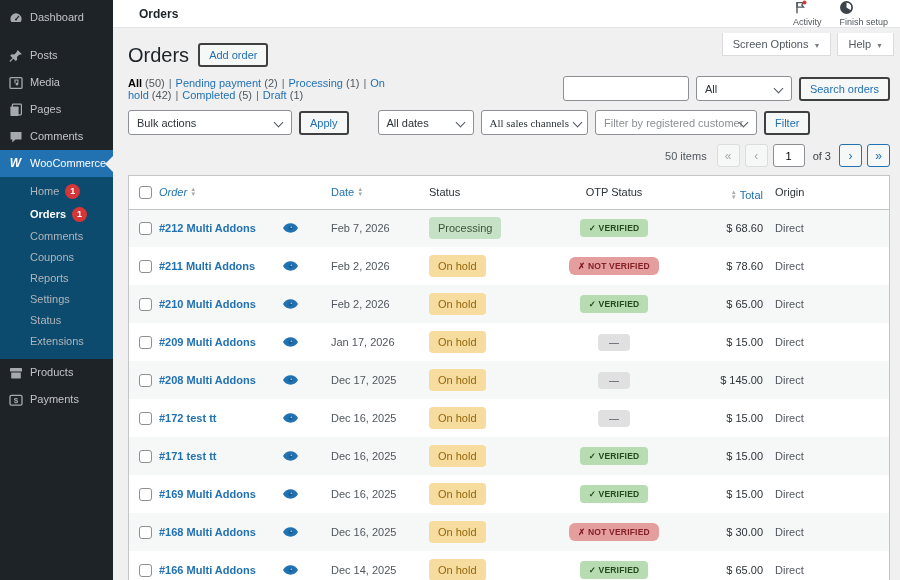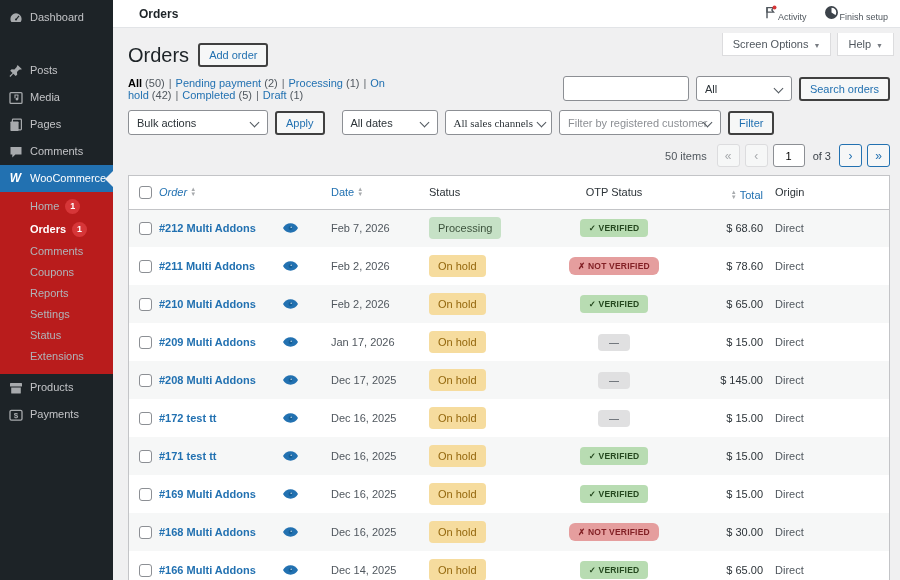--- a/index.html
+++ b/index.html
@@ -16,50 +16,50 @@
     width: 113px; flex: 0 0 113px; background: #1d2327; color: #c3c4c7;
     padding-top: 4px; position: relative;
   }
   .menu-item {
     display: flex; align-items: center; gap: 7px;
     padding: 6px 6px 6px 8px; font-size: 11px; cursor: pointer;
     position: relative; line-height: 13px;
   }
   .menu-item .micon { width: 15px; height: 15px; flex: 0 0 15px; color: #a7aaad;
     display:flex; align-items:center; justify-content:center; }
-  .menu-item.gap-after { margin-bottom: 26px; }
+  .menu-item.gap-after { margin-bottom: 11px; }
   .menu-item.active { background: #2271b1; color: #fff; }
   .menu-item.active .micon { color: #fff; }
   .menu-item.active::after {
     content:""; position:absolute; right:0; top:50%; margin-top:-8px;
     border-top:8px solid transparent; border-bottom:8px solid transparent;
     border-right:8px solid #f0f0f1;
   }
-  .submenu { background: #b91c1c; padding: 3px 0 7px; }
+  .submenu { background: #0c4a6e; padding: 3px 0 7px; }
   .submenu-item {
     padding: 4px 6px 4px 30px; color: #b0b5ba; cursor: pointer;
     display:flex; align-items:center; line-height: 13px;
   }
   .submenu-item.current { color:#fff; font-weight: bold; }
   .wp-badge {
     display:inline-block; background:#d63638; color:#fff; border-radius:50%;
     min-width:15px; height:15px; line-height:15px; text-align:center;
     font-size:9px; margin-left:6px; font-weight:600; padding:0 2px;
   }
   .woo-w { font-weight: bold; font-style: italic; font-size: 12px; }
   
   #content { flex: 1; position: relative; display:flex; flex-direction:column; }
   .topbar {
     height: 28px; background: #fff; border-bottom: 1px solid #e2e4e7;
     display: flex; align-items: center; justify-content: space-between;
     padding: 0 14px 0 26px; flex: 0 0 28px;
   }
   .topbar-title { font-weight: bold; font-size: 12px; color: #1d2327; }
   .topbar-right { display:flex; gap: 18px; }
-  .topbar-action { display:flex; flex-direction:row; align-items:flex-end;
+  .topbar-action { display:flex; flex-direction:column; align-items:flex-start;
     font-size: 9px; color:#50575e; cursor:pointer; }
   .meta-tabs { position:absolute; top:33px; right:8px; display:flex; gap:6px; z-index:5; }
   .meta-tab {
     background:#fff; border:1px solid #dcdcde; border-top:none;
     padding: 5px 10px; color:#50575e; cursor:pointer; display:flex; align-items:center; gap:5px;
   }
   .meta-tab .tab-arrow::after { content:"▼"; font-size:7px; color:#787c82; }
   .main { padding: 0 12px 0 15px; flex:1; display:flex; flex-direction:column; }
   .h1-row { display:flex; align-items:center; gap:9px; margin-top:15px; }
   h1 { font-size: 20px; font-weight: 400; color:#1d2327; }
@@ -85,21 +85,21 @@
     padding: 0 22px 0 8px; display:inline-flex; align-items:center;
     position:relative; cursor:pointer; color:#2c3338; white-space:nowrap;
   }
   .sel::after {
     content:""; width:6px; height:6px; position:absolute; right:9px; top:8px;
     border-right:1.5px solid #50575e; border-bottom:1.5px solid #50575e;
     transform: rotate(45deg);
   }
   .sel.placeholder { color:#8c8f94; }
   .toolbar-row { display:flex; gap:7px; margin-top:9px; align-items:center; }
-  #bulk-actions-select { width:140px; }
+  #bulk-actions-select { width:164px; }
   #dates-select { width:96px; }
   #channels-select { padding-right:18px;font-family:Liberation Serif, serif; }
   #channels-select::after { right:6px; }
   #customer-select { width:162px; }
   .pagination-row { display:flex; justify-content:flex-end; align-items:center;
     gap:5px; margin-top:9px; color:#3c434a; }
   .items-count { margin-right:5px; color:#50575e; }
   .page-btn {
     width:23px; height:23px; border:1px solid #dcdcde; background:#f6f7f7;
     color:#a7aaad; border-radius:3px; display:flex; align-items:center;
@@ -298,21 +298,21 @@
         </div>
         <button class="btn-secondary">Search orders</button>
       </div>
     </div>
 
     <div class="toolbar-row">
       <div class="sel" id="bulk-actions-select">
         <span>Bulk actions</span>
       </div>
       <button class="btn-secondary">Apply</button>
-      <div class="sel" id="dates-select" style="margin-left:10px">
+      <div class="sel" id="dates-select" style="margin-left:22px">
         <span>All dates</span>
       </div>
       <div class="sel" id="channels-select">
         <span>All sales channels</span>
       </div>
       <div class="sel placeholder" id="customer-select">
         <span>Filter by registered customer</span>
       </div>
       <button class="btn-secondary">Filter</button>
     </div>

